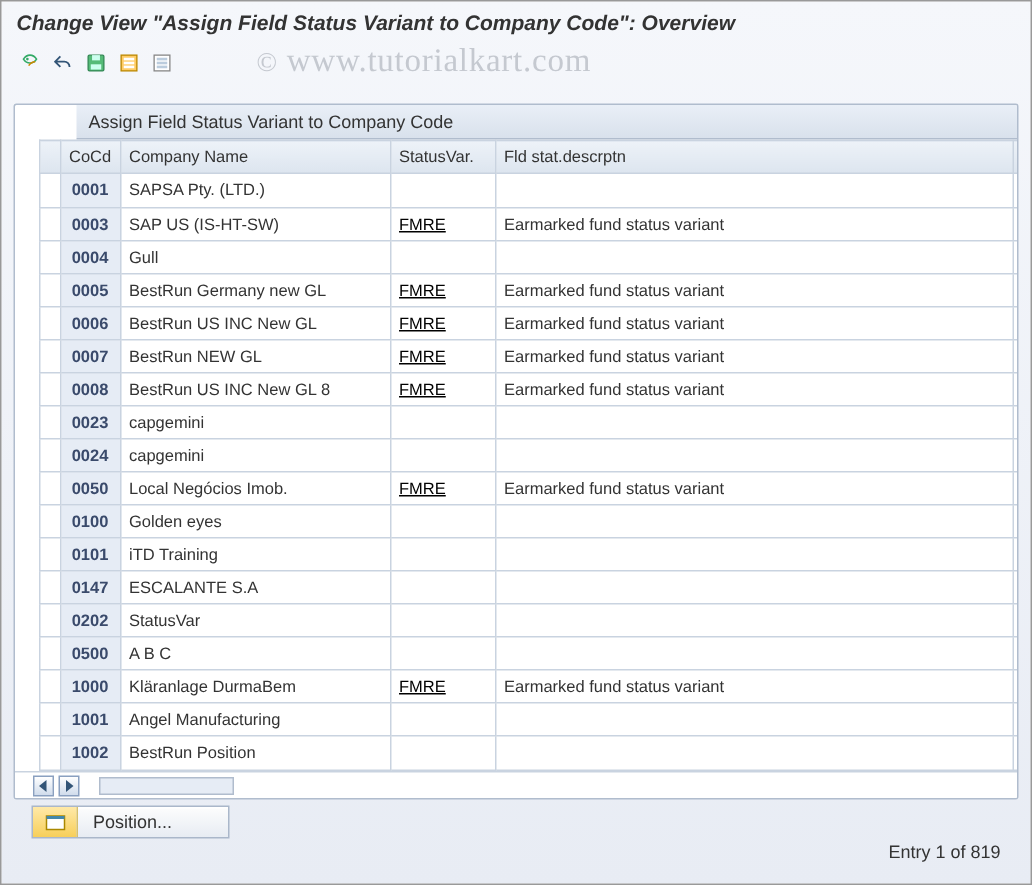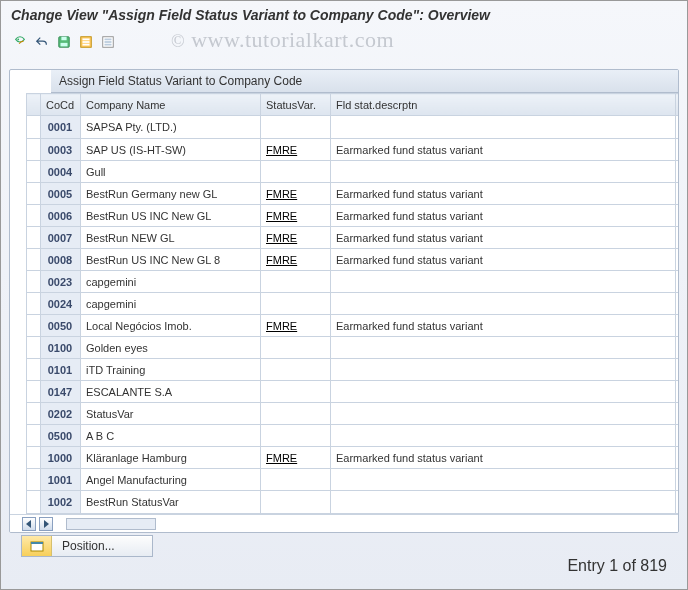--- a/index.html
+++ b/index.html
@@ -27,21 +27,21 @@
     th.scroll-head .sbox { width: 14px; height: 14px; margin: auto; border: 1px solid #8aa0c0; background: linear-gradient(180deg, #fff, #d0dcec); }
     .vscroll-cell { background: #e6ecf5; padding:0; }
     .vscroll-cell .arrow { height: 14px; display: flex; align-items: center; justify-content: center; background: linear-gradient(180deg,#fff,#d0dcec); border:1px solid #8aa0c0; margin:1px; }
     .hscroll { display: flex; align-items: center; height: 18px; border-top: 1px solid #c9d3e0; padding: 0 12px; gap: 3px; background: #fff; }
     .hscroll .arrow { width: 14px; height: 14px; border: 1px solid #8aa0c0; background: linear-gradient(180deg,#fff,#d0dcec); display:flex; align-items:center; justify-content:center; cursor:pointer; }
     .hscroll .track { flex: 0 0 90px; height: 12px; background: #e6ecf5; border: 1px solid #b0bccd; margin-left: 10px; }
     .footer { position: absolute; bottom: 14px; left: 0; right: 0; display: flex; align-items: center; padding: 0 20px; justify-content: space-between; }
     .pos-btn { display: flex; align-items: center; border: 1px solid #aab7ca; background: linear-gradient(180deg,#fdfdfd,#e7ecf3); height: 22px; cursor: pointer; box-shadow: 1px 1px 0 #fff inset; }
     .pos-btn .icon-part { width: 30px; height: 100%; background: linear-gradient(180deg,#ffe9a8,#f7cf5a); border-right: 1px solid #d6c06d; display:flex;align-items:center;justify-content:center; }
     .pos-btn .label-part { padding: 0 24px 0 10px; font-size: 12px; color: #333; min-width: 100px; }
-    .entry-label { margin-left: 60px; font-size: 16px; color: #333; margin-top: 41px; }
+    .entry-label { margin-left: 60px; font-size: 12px; color: #333; margin-top: 41px; }
     .watermark { position: absolute; top: 26px; left: 170px; font-size: 22px; font-family: Georgia, serif; color: rgba(150,155,165,0.5); font-weight: 500; pointer-events: none; letter-spacing: 0.5px; }
     .watermark .copy { font-size: 18px; }
     .sel-cell { background:#e6ecf5; padding:0; }
   </style>
 </head>
 <body>
 
 <div class="window">
   <div class="titlebar">Change View "Assign Field Status Variant to Company Code": Overview</div>
   <div class="watermark"><span class="copy">©</span> <span>www.tutorialkart.com</span></div>
@@ -231,37 +231,37 @@
               <td class="sel-cell"></td>
               <td class="cocd">0500</td>
               <td>A B C</td>
               <td class="sv"><input style=""></td>
               <td></td>
               <td class="vscroll-cell"></td>
             </tr>
             <tr>
               <td class="sel-cell"></td>
               <td class="cocd">1000</td>
-              <td>Kläranlage Hamburg</td>
+              <td>Kläranlage DurmaBem</td>
               <td class="sv"><input value="FMRE" style=""></td>
               <td>Earmarked fund status variant</td>
               <td class="vscroll-cell"></td>
             </tr>
             <tr>
               <td class="sel-cell"></td>
               <td class="cocd">1001</td>
               <td>Angel Manufacturing</td>
               <td class="sv"><input style=""></td>
               <td></td>
               <td class="vscroll-cell"></td>
             </tr>
             <tr>
               <td class="sel-cell"></td>
               <td class="cocd">1002</td>
-              <td>BestRun StatusVar</td>
+              <td>BestRun Position</td>
               <td class="sv"><input style=""></td>
               <td></td>
               <td class="vscroll-cell">
                 <div class="arrow">
                   <svg width="8" height="8">
                     <path d="M0 2l4 5 4-5z" fill="#357"></path>
                   </svg>
                 </div>
               </td>
             </tr>

